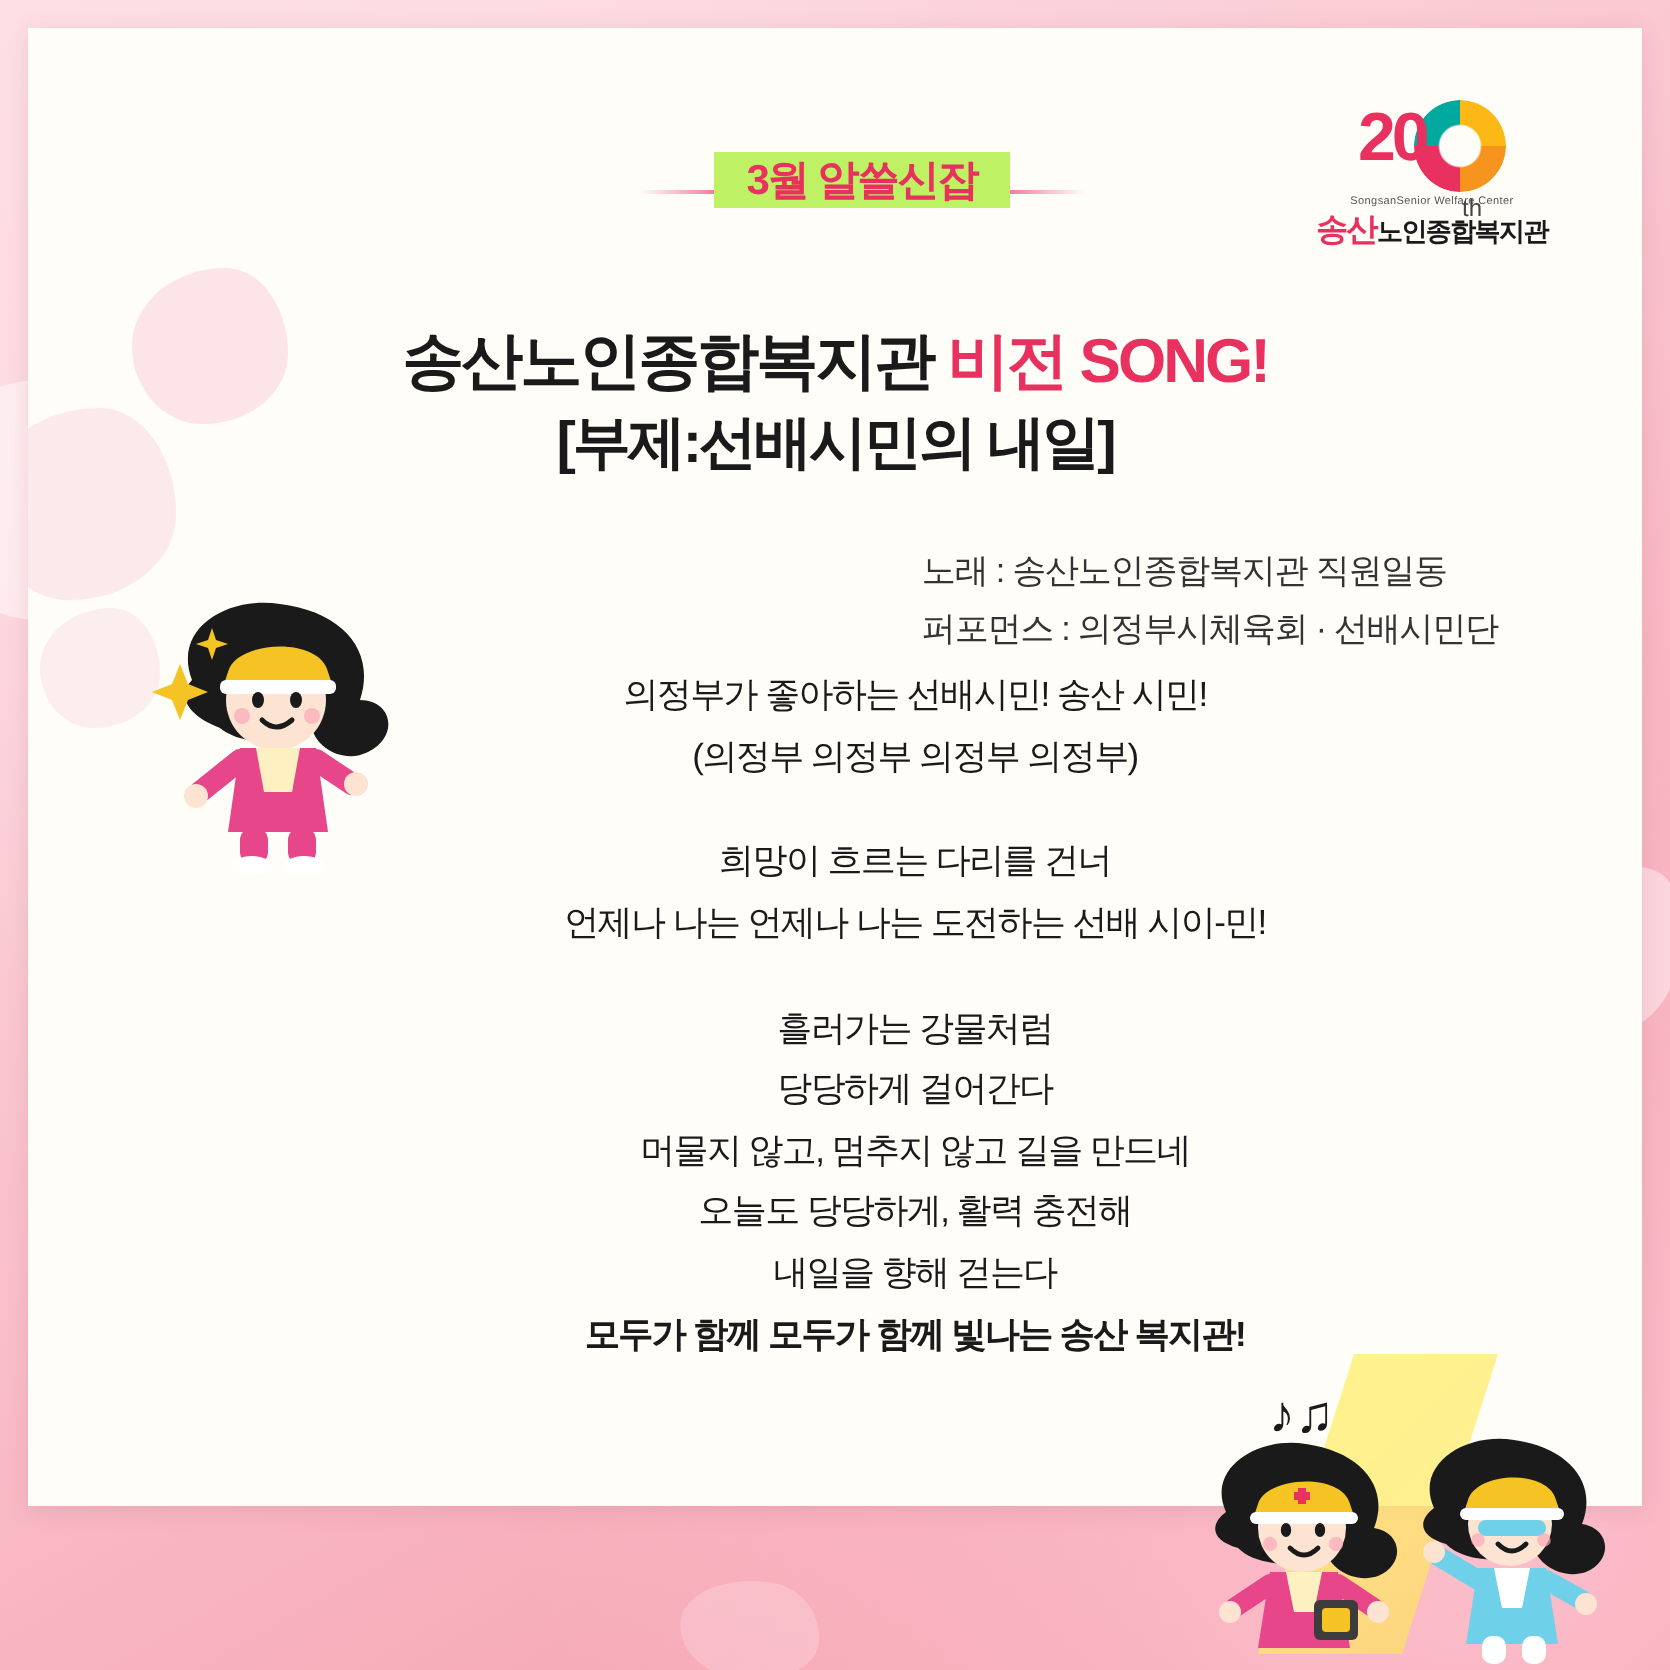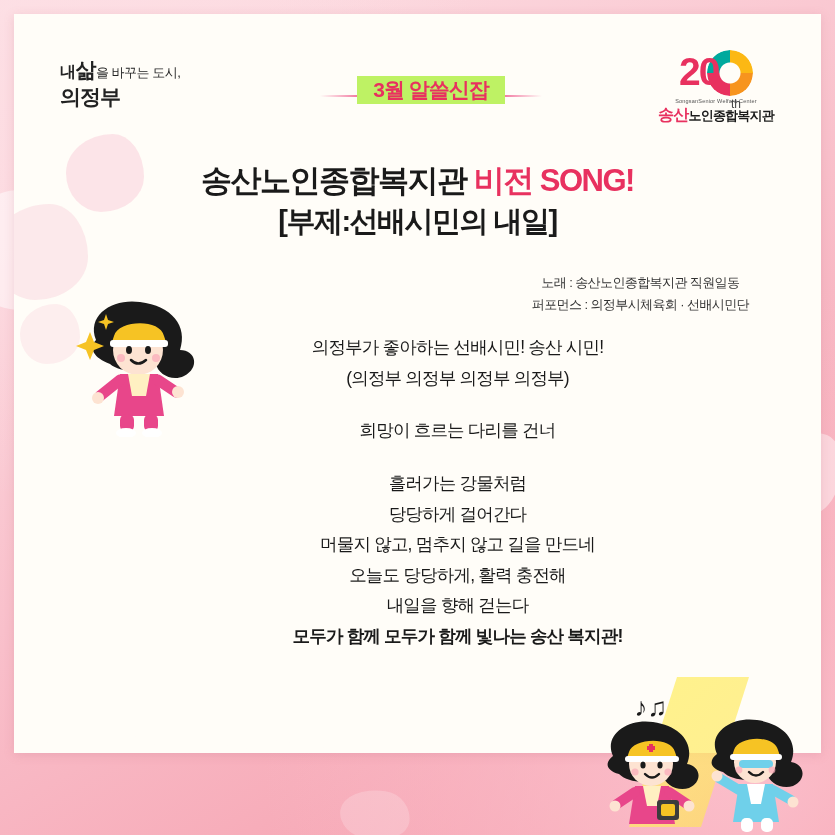--- a/index.html
+++ b/index.html
@@ -71,21 +71,21 @@
 
   .logo-right {
     position: absolute; right: 40px; top: 36px; width: 130px; height: 84px;
     text-align: center;
   }
   .ring {
     position: relative; width: 74px; height: 46px; margin: 0 auto;
   }
   .ring .twenty {
     position: absolute; left: 0; top: 0;
-    font-size: 39px; font-weight: bold; color: #e8315f; letter-spacing: -2px;
+    font-size: 34px; font-weight: bold; color: #e8315f; letter-spacing: -2px;
     z-index: 3;
   }
   .ring .arcs {
     position: absolute; right: 0; top: 0; width: 46px; height: 46px;
     border-radius: 50%;
     background: conic-gradient(#fcb814 0deg 90deg, #f7941e 90deg 180deg, #e8315f 180deg 270deg, #00a99d 270deg 360deg);
     mask: radial-gradient(circle, transparent 0 10px, #000 11px);
     -webkit-mask: radial-gradient(circle, transparent 0 10px, #000 11px);
   }
   .ring .th { position: absolute; right: 12px; top: 16px; font-size: 12px; color: #444; z-index: 4; margin-top: 31px; }
@@ -94,22 +94,22 @@
   .logo-right .sub-kr .pink { color: #e8315f; font-size: 16px; }
 
   
   .title-wrap { position: absolute; left: 0; right: 0; top: 130px; text-align: center; }
   .title1 { font-size: 31px; font-weight: bold; letter-spacing: -1.5px; color: #1a1a1a; margin-top: 16px; }
   .title1 .pink { color: #e8315f; }
   .title2 { font-size: 29px; font-weight: bold; letter-spacing: -1.5px; color: #1a1a1a; }
 
   
   .credits {
-    position: absolute; right: 72px; top: 258px; text-align: center;
-    font-size: 13px; color: #333; line-height: 1.7; letter-spacing: -0.6px;
+    position: absolute; right: 72px; top: 258px; text-align: left;
+    font-size: 17px; color: #333; line-height: 1.7; letter-spacing: -0.6px;
   }
 
   
   .lyrics {
     position: absolute; left: 150px; right: 70px; top: 318px;
     text-align: center; font-size: 17.5px; color: #1a1a1a;
     line-height: 1.75; letter-spacing: -0.8px;
   }
   .lyrics .blk { margin-bottom: 22px; }
   .lyrics .blk:last-child { margin-bottom: 17px; }
@@ -136,26 +136,20 @@
 <div class="petal" style="left:20px;top:600px;width:60px;height:80px;transform:rotate(-25deg);opacity:.4;"></div>
 <div class="petal" style="left:340px;top:790px;width:70px;height:50px;transform:rotate(8deg);opacity:.45;"></div>
 
 <div class="card">
   <div class="card-inner">
 
     <div class="petal" style="left:52px;top:120px;width:78px;height:78px;background:rgba(250,208,218,0.55);"></div>
     <div class="petal" style="left:-22px;top:190px;width:96px;height:96px;background:rgba(250,214,222,0.5);"></div>
     <div class="petal" style="left:6px;top:290px;width:60px;height:60px;background:rgba(250,214,222,0.4);"></div>
 
-    <div class="logo-left">
-      <div class="l1">
-        <span>내</span><span class="big">삶</span><span class="thin">을 바꾸는 도시,</span>
-      </div>
-      <div class="l2">의정부</div>
-    </div>
 
     <div class="badge">
       <div class="line"></div>
       <span class="txt">3월 알쓸신잡</span>
     </div>
 
     <div class="logo-right">
       <div class="ring">
         <span class="twenty">20</span>
         <span class="arcs"></span>
@@ -179,20 +173,21 @@
       <div>퍼포먼스 : 의정부시체육회 · 선배시민단</div>
     </div>
 
     <div class="lyrics">
       <div class="blk">
         <div>의정부가 좋아하는 선배시민! 송산 시민!</div>
         <div>(의정부 의정부 의정부 의정부)</div>
       </div>
       <div class="blk">
         <div>희망이 흐르는 다리를 건너</div>
+        <div>언제나 나는 언제나 나는 도전하는 선배 시이-민!</div>
       </div>
       <div class="blk">
         <div>흘러가는 강물처럼</div>
         <div>당당하게 걸어간다</div>
         <div>머물지 않고, 멈추지 않고 길을 만드네</div>
         <div>오늘도 당당하게, 활력 충전해</div>
         <div>내일을 향해 걷는다</div>
         <div class="bold">모두가 함께 모두가 함께 빛나는 송산 복지관!</div>
       </div>
     </div>

